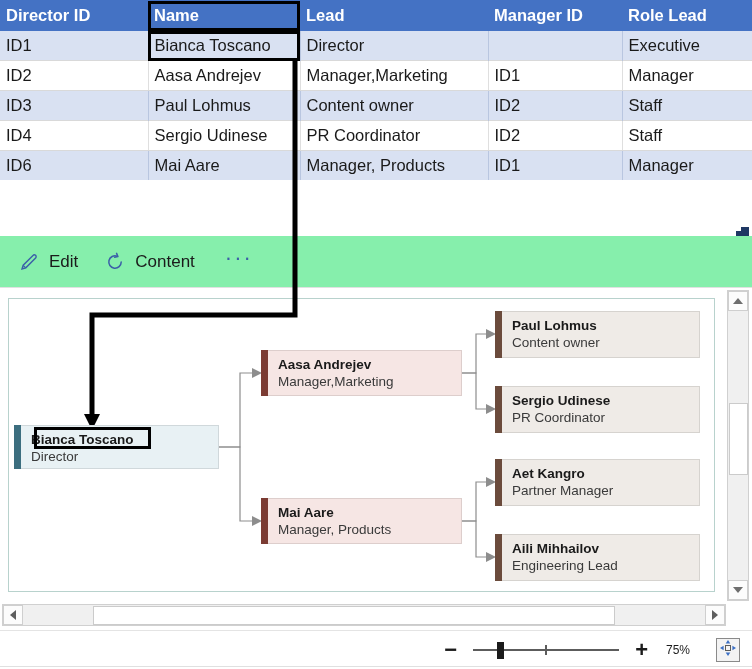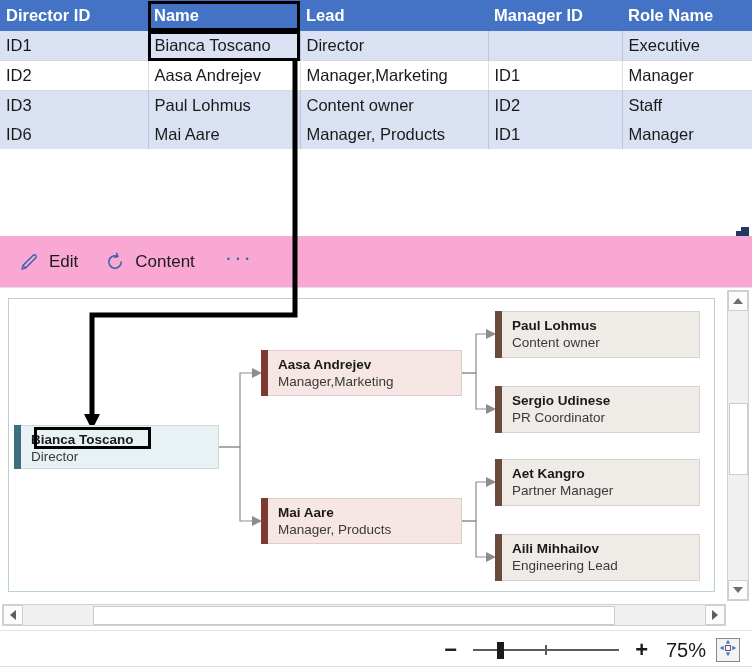--- a/index.html
+++ b/index.html
@@ -62,21 +62,21 @@
   .tbl-handle i.b { left: 0px; top: 4px; width: 13px; height: 7px; }
 
   .tbl-bottom-strip {
     position: absolute; left: 0; top: 233px; width: 748px; height: 3px;
     background:#ffffff;
   }
 
   
   .toolbar {
     position: absolute; left: 0; top: 236px; width: 752px; height: 52px;
-    background: #f9a8d4;
+    background: #86efac;
     border-bottom: 1px solid #e1e1e1;
     display: flex; align-items: center;
     padding-left: 18px;
   }
   .tb-item {
     display: flex; align-items: center; gap: 9px;
     margin-right: 26px; cursor: pointer;
     color: #1b1b1b; font-size: 17px;
   }
   .tb-item svg { display: block; }
@@ -203,21 +203,21 @@
   }
   .zoom-track .tick {
     position: absolute; left: 72px; top: 3px; width: 2px; height: 10px;
     background: #5c5c5c;
   }
   .zoom-track .knob {
     position: absolute; left: 24px; top: 0px; width: 7px; height: 17px;
     background: #1b1b1b;
   }
   .zoom-pct {
-    margin-left: 18px; font-size: 20px; color: #1b1b1b;
+    margin-left: 18px; font-size: 12px; color: #1b1b1b;
     min-width: 44px; text-align: left;
   }
   .fit-btn {
     width: 24px; height: 24px; margin-left: 6px; margin-right: 12px;
     border: 1px solid #8a8a8a; background: #f3f3f3;
     display: flex; align-items: center; justify-content: center;
     cursor: pointer;
   }
   .page-bottom-edge {
     position:absolute; left:0; top:666px; width:752px; height:3px;
@@ -237,21 +237,21 @@
           <col class="col3">
           <col class="col4">
           <col class="col5">
       </colgroup>
       <thead>
         <tr>
           <th>Director ID</th>
           <th>Name</th>
           <th>Lead</th>
           <th>Manager ID</th>
-          <th>Role Name</th>
+          <th>Role Lead</th>
         </tr>
       </thead>
       <tbody>
         <tr class="odd">
           <td>ID1</td>
           <td>Bianca Toscano</td>
           <td>Director</td>
           <td></td>
           <td>Executive</td>
         </tr>
@@ -259,20 +259,27 @@
           <td>ID2</td>
           <td>Aasa Andrejev</td>
           <td>Manager,Marketing</td>
           <td>ID1</td>
           <td>Manager</td>
         </tr>
         <tr class="odd">
           <td>ID3</td>
           <td>Paul Lohmus</td>
           <td>Content owner</td>
+          <td>ID2</td>
+          <td>Staff</td>
+        </tr>
+        <tr class="even">
+          <td>ID4</td>
+          <td>Sergio Udinese</td>
+          <td>PR Coordinator</td>
           <td>ID2</td>
           <td>Staff</td>
         </tr>
         <tr class="odd">
           <td>ID6</td>
           <td>Mai Aare</td>
           <td>Manager, Products</td>
           <td>ID1</td>
           <td>Manager</td>
         </tr>

